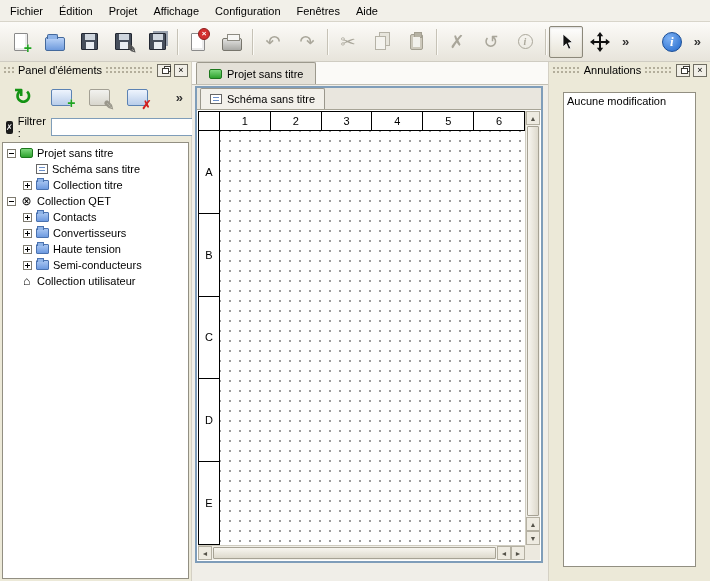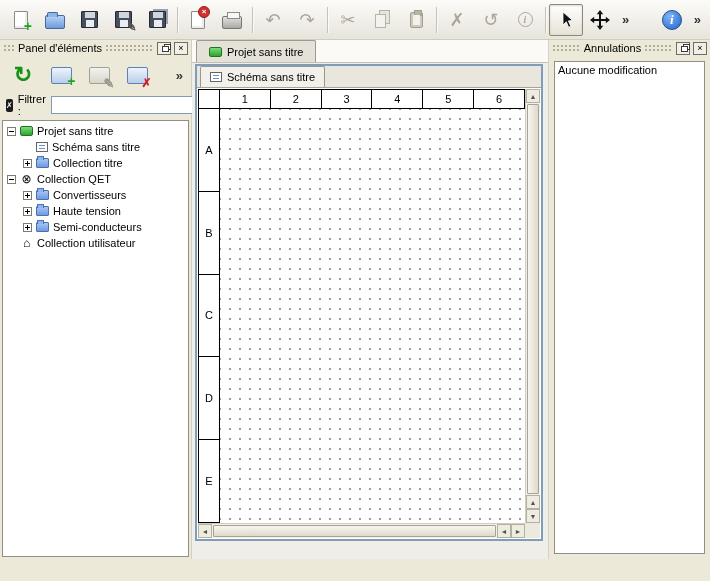--- a/index.html
+++ b/index.html
@@ -106,27 +106,36 @@
   .vscroll { position:absolute; top:1px; right:1px; bottom:16px; width:15px; background:#f2f0e9; border-left:1px solid #cfccc0; display:flex; flex-direction:column; }
   .hscroll { position:absolute; left:1px; right:16px; bottom:1px; height:15px; background:#f2f0e9; border-top:1px solid #cfccc0; display:flex; }
   .sbtn { background:#eeebe1; border:1px solid #b4b0a2; color:#55534a; font-size:7px; display:flex; align-items:center; justify-content:center; flex:none; }
   .vscroll .sbtn { height:14px; } .hscroll .sbtn { width:14px; }
   .vtrack { flex:1; position:relative; } .htrack { flex:1; position:relative; }
   .vthumb { position:absolute; left:1px; right:1px; top:1px; bottom:1px; background:linear-gradient(90deg,#f8f6f0,#ddd9cc); border:1px solid #a6a294; border-radius:1px; }
   .hthumb { position:absolute; top:1px; bottom:1px; left:1px; right:1px; background:linear-gradient(#f8f6f0,#ddd9cc); border:1px solid #a6a294; border-radius:1px; }
   .scorner { position:absolute; right:1px; bottom:1px; width:15px; height:15px; background:#ece9df; }
 
   
-  .undo-list { flex:1; background:#fff; border:1px solid #928f82; margin:5px; padding:2px 3px; }
+  .undo-list { flex:1; background:#fff; border:1px solid #928f82; margin:14px; padding:2px 3px; }
 </style>
 </head>
 <body>
 
 <div>
 
+  <div class="menubar">
+    <span class="menu-item">Fichier</span>
+    <span class="menu-item">Édition</span>
+    <span class="menu-item">Projet</span>
+    <span class="menu-item">Affichage</span>
+    <span class="menu-item">Configuration</span>
+    <span class="menu-item">Fenêtres</span>
+    <span class="menu-item">Aide</span>
+  </div>
 
   <div class="toolbar">
     <div class="tbtn">
       <span class="pg">
           <span class="badge b-plus">+</span>
         </span>
     </div>
     <div class="tbtn">
       <span class="folder-lg"></span>
     </div>
@@ -258,20 +267,25 @@
         </div>
         <div class="trow d1">
           <span class="exp plus"></span>
           <span class="ti-folder"></span>
           <span>Collection titre</span>
         </div>
         <div class="trow d0">
           <span class="exp"></span>
           <span class="ti-glyph">⊗</span>
           <span>Collection QET</span>
+        </div>
+        <div class="trow d1">
+          <span class="exp plus"></span>
+          <span class="ti-folder"></span>
+          <span>Contacts</span>
         </div>
         <div class="trow d1">
           <span class="exp plus"></span>
           <span class="ti-folder"></span>
           <span>Convertisseurs</span>
         </div>
         <div class="trow d1">
           <span class="exp plus"></span>
           <span class="ti-folder"></span>
           <span>Haute tension</span>

